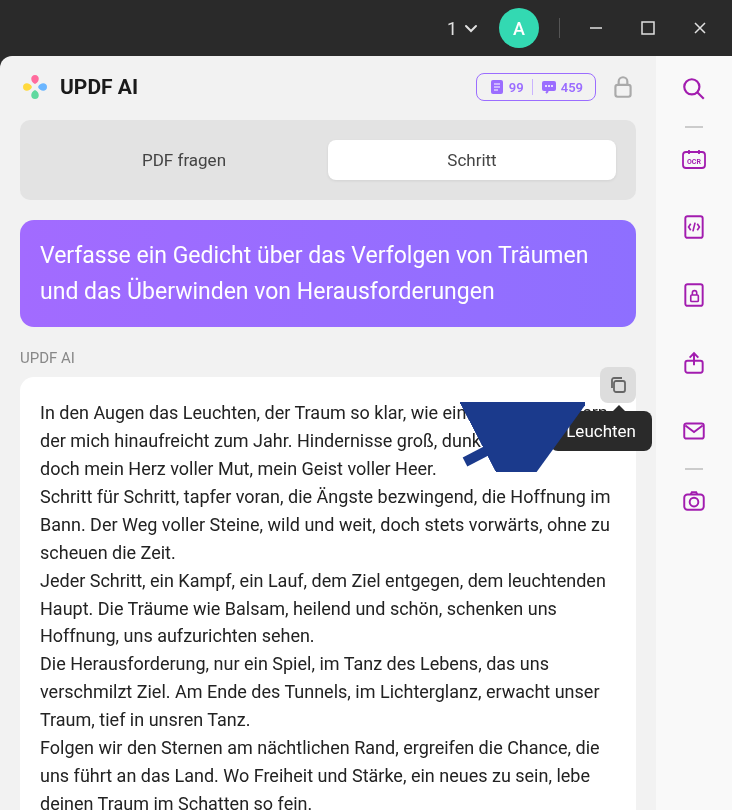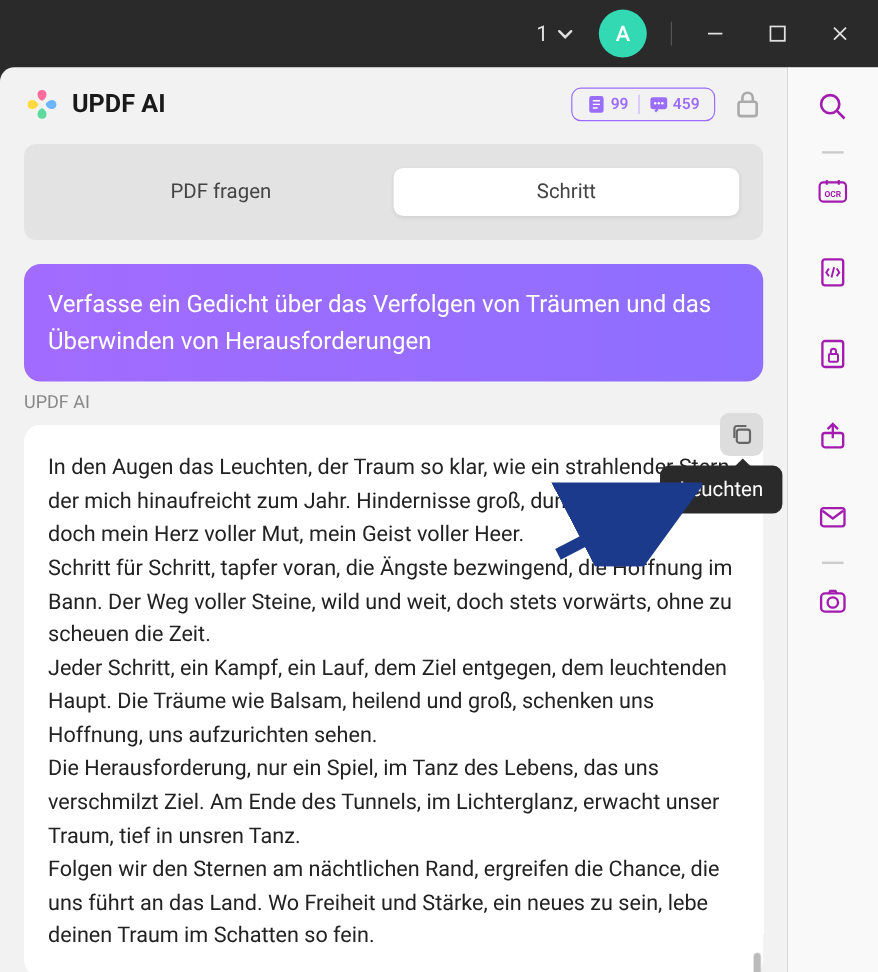--- a/index.html
+++ b/index.html
@@ -157,23 +157,23 @@
 }
 .tab-btn.active {
   background: #fff;
   box-shadow: 0 1px 3px rgba(0,0,0,.08);
 }
 .user-message {
   background: linear-gradient(90deg, #a26bff 0%, #8e6fff 100%);
   color: #fff;
   padding: 18px 20px;
   border-radius: 14px;
-  font-size: 20px;
+  font-size: 23px;
   line-height: 1.55;
-  margin-bottom: 8px;
+  margin-bottom: 22px;
 }
 .ai-label {
   font-size: 15px;
   color: #888;
   margin-bottom: 10px;
 }
 .response-area {
   position: relative;
 }
 .copy-btn {
@@ -325,21 +325,21 @@
         <svg width="20" height="20" viewBox="0 0 20 20">
           <rect x="6" y="6" width="11" height="11" rx="2" stroke="currentColor" stroke-width="1.8" fill="none"></rect>
           <path d="M4 13V5a2 2 0 012-2h8" stroke="currentColor" stroke-width="1.8" fill="none"></path>
         </svg>
       </div>
       <div class="tooltip">Leuchten</div>
 
       <div class="response-card">
         <p>In den Augen das Leuchten, der Traum so klar, wie ein strahlender Stern, der mich hinaufreicht zum Jahr. Hindernisse groß, dunkel und schwer, doch mein Herz voller Mut, mein Geist voller Heer.</p>
         <p>Schritt für Schritt, tapfer voran, die Ängste bezwingend, die Hoffnung im Bann. Der Weg voller Steine, wild und weit, doch stets vorwärts, ohne zu scheuen die Zeit.</p>
-        <p>Jeder Schritt, ein Kampf, ein Lauf, dem Ziel entgegen, dem leuchtenden Haupt. Die Träume wie Balsam, heilend und groß, schenken uns Hoffnung, uns aufzurichten sehen.</p>
+        <p>Jeder Schritt, ein Kampf, ein Lauf, dem Ziel entgegen, dem leuchtenden Haupt. Die Träume wie Balsam, heilend und schön, schenken uns Hoffnung, uns aufzurichten sehen.</p>
         <p>Die Herausforderung, nur ein Spiel, im Tanz des Lebens, das uns verschmilzt Ziel. Am Ende des Tunnels, im Lichterglanz, erwacht unser Traum, tief in unsren Tanz.</p>
         <p>Folgen wir den Sternen am nächtlichen Rand, ergreifen die Chance, die uns führt an das Land. Wo Freiheit und Stärke, ein neues zu sein, lebe deinen Traum im Schatten so fein.</p>
         <div class="scroll-indicator"></div>
       </div>
     </div>
 
     <svg class="arrow" width="130" height="70" viewBox="0 0 130 70">
       <defs>
         <marker id="ah" markerWidth="12" markerHeight="12" refX="9" refY="6" orient="auto">
           <path d="M0 0 L12 6 L0 12 Z" fill="#1b3a8c"></path>

